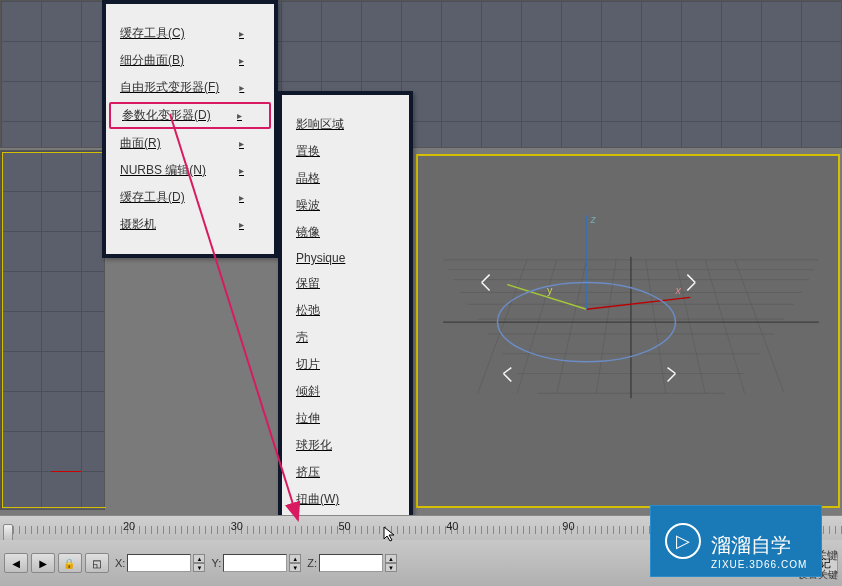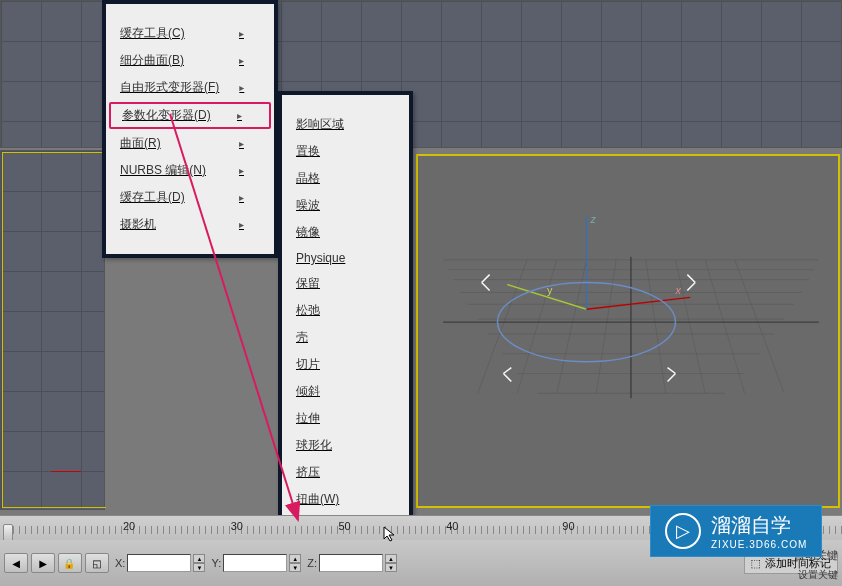--- a/index.html
+++ b/index.html
@@ -245,20 +245,21 @@
       border: 2px solid #fff;
       border-radius: 50%;
       display: flex;
       align-items: center;
       justify-content: center;
       font-size: 18px;
     }
     .watermark-text {
       font-size: 20px;
       font-weight: normal;
+      margin-top: 20px;
     }
     .watermark-sub {
       font-size: 10px;
       letter-spacing: 1px;
     }
     .cursor {
       position: absolute;
       top: 525px;
       left: 382px;
       width: 18px;

